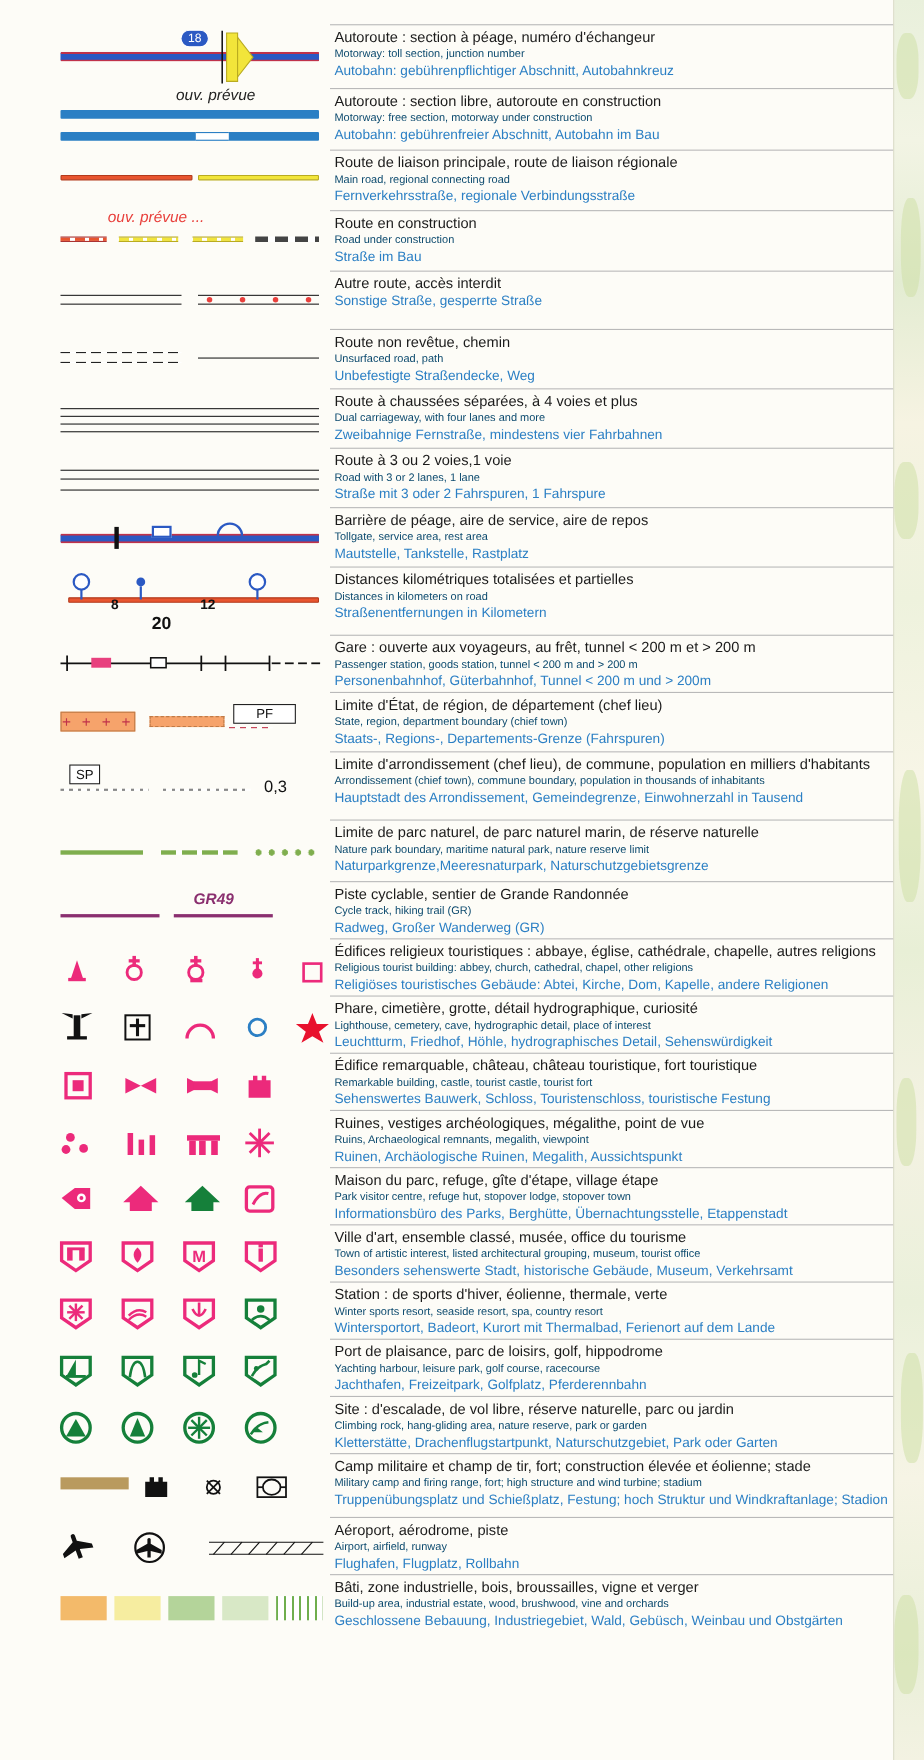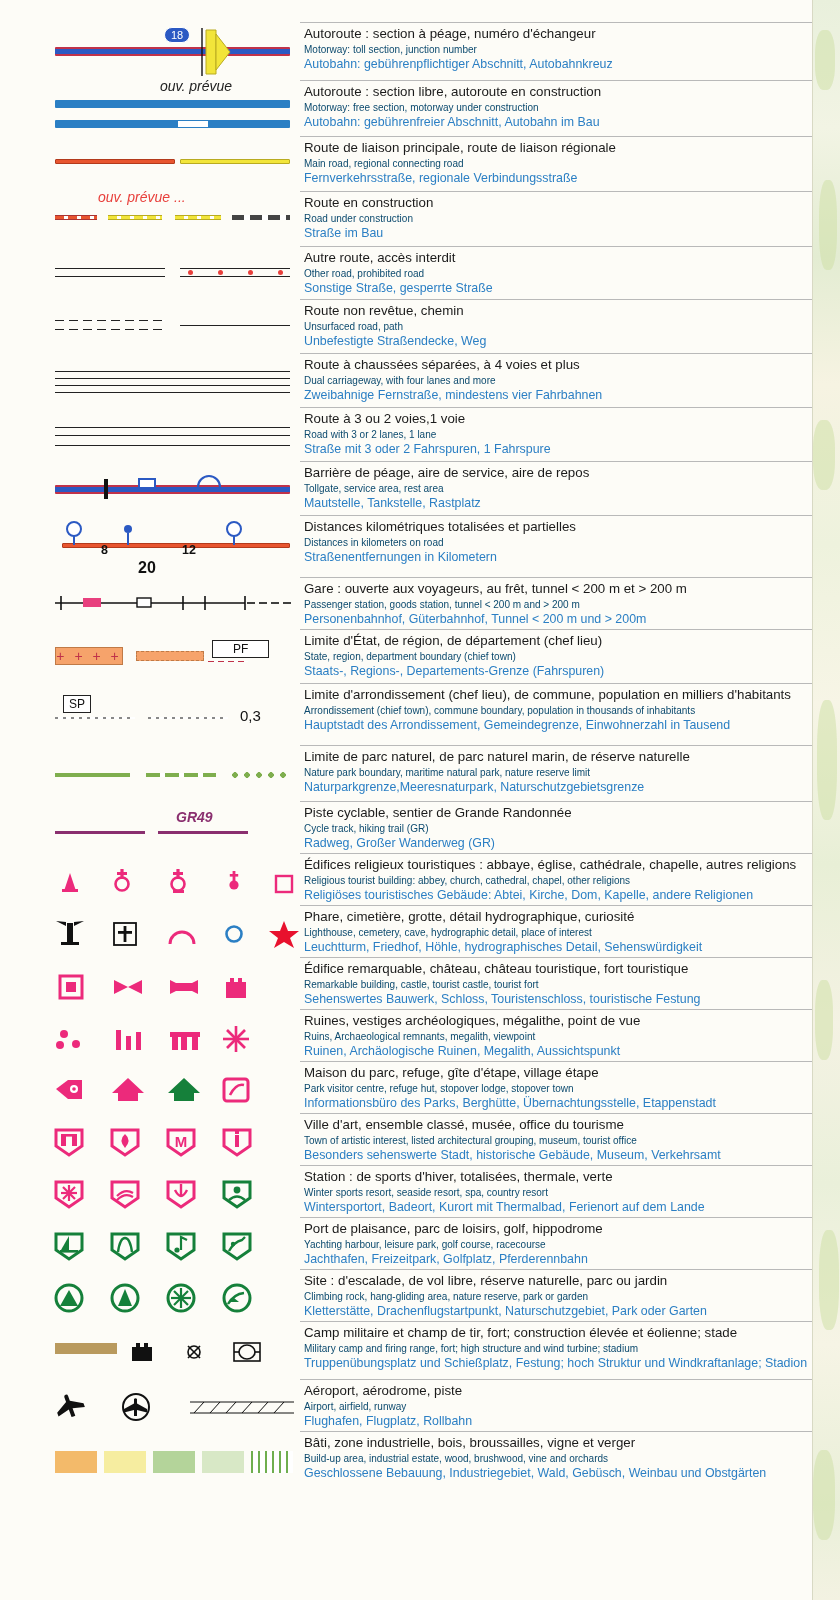--- a/index.html
+++ b/index.html
@@ -155,21 +155,20 @@
       <div class="abs thin" style="left:55px;top:30px;width:110px;"></div>
       <div class="abs thin" style="left:180px;top:22px;width:110px;"></div>
       <div class="abs thin" style="left:180px;top:30px;width:110px;"></div>
       <div class="abs" style="left:188px;top:24px;width:5px;height:5px;background:#e8403c;border-radius:50%;"></div>
       <div class="abs" style="left:218px;top:24px;width:5px;height:5px;background:#e8403c;border-radius:50%;"></div>
       <div class="abs" style="left:248px;top:24px;width:5px;height:5px;background:#e8403c;border-radius:50%;"></div>
       <div class="abs" style="left:278px;top:24px;width:5px;height:5px;background:#e8403c;border-radius:50%;"></div>
     </div>
     <div class="txt">
       <div class="fr">Autre route, accès interdit</div>
-      <div class="en">Other road, prohibited road</div>
       <div class="de">Sonstige Straße, gesperrte Straße</div>
     </div>
   </div>
 
   <div class="row" style="height:54px">
     <div class="sym">
       <div class="abs" style="left:55px;top:21px;width:110px;height:1px;background:repeating-linear-gradient(90deg,#222 0 9px,#fff 9px 14px);"></div>
       <div class="abs" style="left:55px;top:30px;width:110px;height:1px;background:repeating-linear-gradient(90deg,#222 0 9px,#fff 9px 14px);"></div>
       <div class="abs" style="left:180px;top:26px;width:110px;height:1px;background:#222;"></div>
     </div>
@@ -513,21 +512,21 @@
         <g fill="#ec2a7b">
           <path d="M133 12 L133 24 M127 18 Q133 30 139 18" stroke="#ec2a7b" stroke-width="2.4" fill="none"></path>
         </g>
         <g fill="#15803a">
           <circle cx="189" cy="18" r="3.4"></circle>
             <path d="M181 28 Q189 21 197 28" fill="none" stroke="#15803a" stroke-width="2.4"></path>
         </g>
       </svg>
     </div>
     <div class="txt">
-      <div class="fr">Station : de sports d'hiver, totalisées, thermale, verte</div>
+      <div class="fr">Station : de sports d'hiver, éolienne, thermale, verte</div>
       <div class="en">Winter sports resort, seaside resort, spa, country resort</div>
       <div class="de">Wintersportort, Badeort, Kurort mit Thermalbad, Ferienort auf dem Lande</div>
     </div>
   </div>
 
   <div class="row" style="height:52px">
     <div class="sym">
       <svg class="abs" style="left:48px;top:7px" width="250" height="38">
         <g fill="none" stroke="#15803a" stroke-width="3">
           <path d="M8 10 L34 10 L34 26 L21 35 L8 26 Z"></path>

